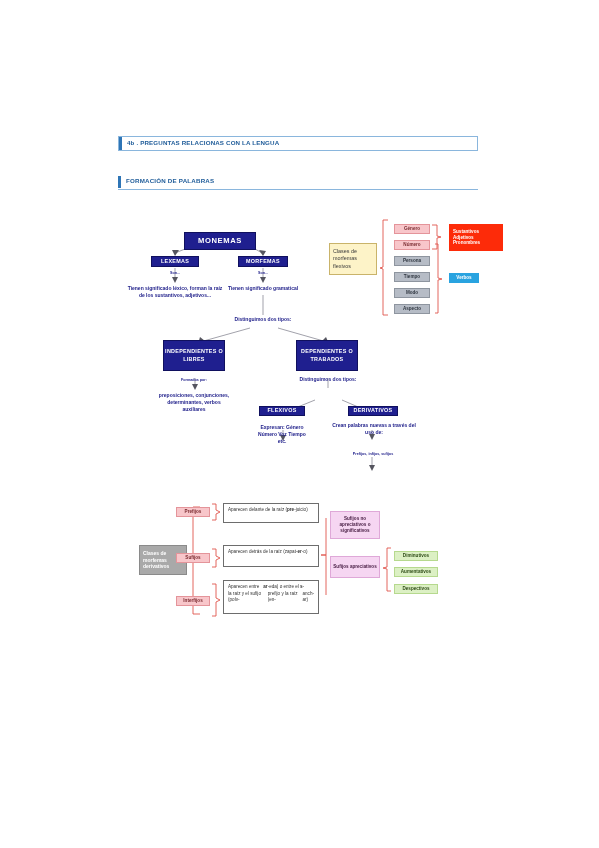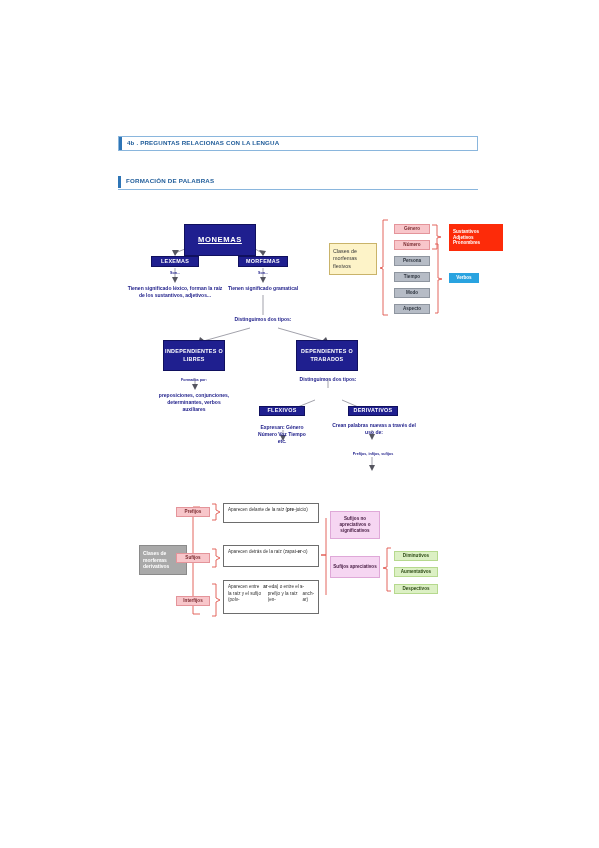--- a/index.html
+++ b/index.html
@@ -108,21 +108,21 @@
     <line x1="163" y1="225" x2="163" y2="232"></line>
     <polygon points="163,236 160,230 166,230"></polygon>
 
     <line x1="252" y1="225" x2="252" y2="231"></line>
     <polygon points="252,235 249,229 255,229"></polygon>
 
     <line x1="252" y1="252" x2="252" y2="262"></line>
     <polygon points="252,266 249,260 255,260"></polygon>
   </svg>
 
-  <div class="cbox navy-box big" style="left:184px;top:224px;width:72px;height:32px;text-decoration:underline;">MONEMAS</div>
+  <div class="cbox navy-box big" style="left:184px;top:232px;width:72px;height:18px;">MONEMAS</div>
 
   <div class="cbox navy-box" style="left:151px;top:256px;width:48px;height:11px;">LEXEMAS</div>
   <div class="navy-text sm" style="position:absolute;left:150px;top:271px;width:50px;">Son...</div>
   <div class="navy-text" style="position:absolute;left:127px;top:285px;width:96px;">Tienen significado léxico, forman la raíz de los sustantivos, adjetivos...</div>
 
   <div class="cbox navy-box" style="left:238px;top:256px;width:50px;height:11px;">MORFEMAS</div>
   <div class="navy-text sm" style="position:absolute;left:238px;top:271px;width:50px;">Son...</div>
   <div class="navy-text" style="position:absolute;left:208px;top:285px;width:110px;">Tienen significado gramatical</div>
   <div class="navy-text" style="position:absolute;left:208px;top:316px;width:110px;">Distinguimos dos tipos:</div>
 

